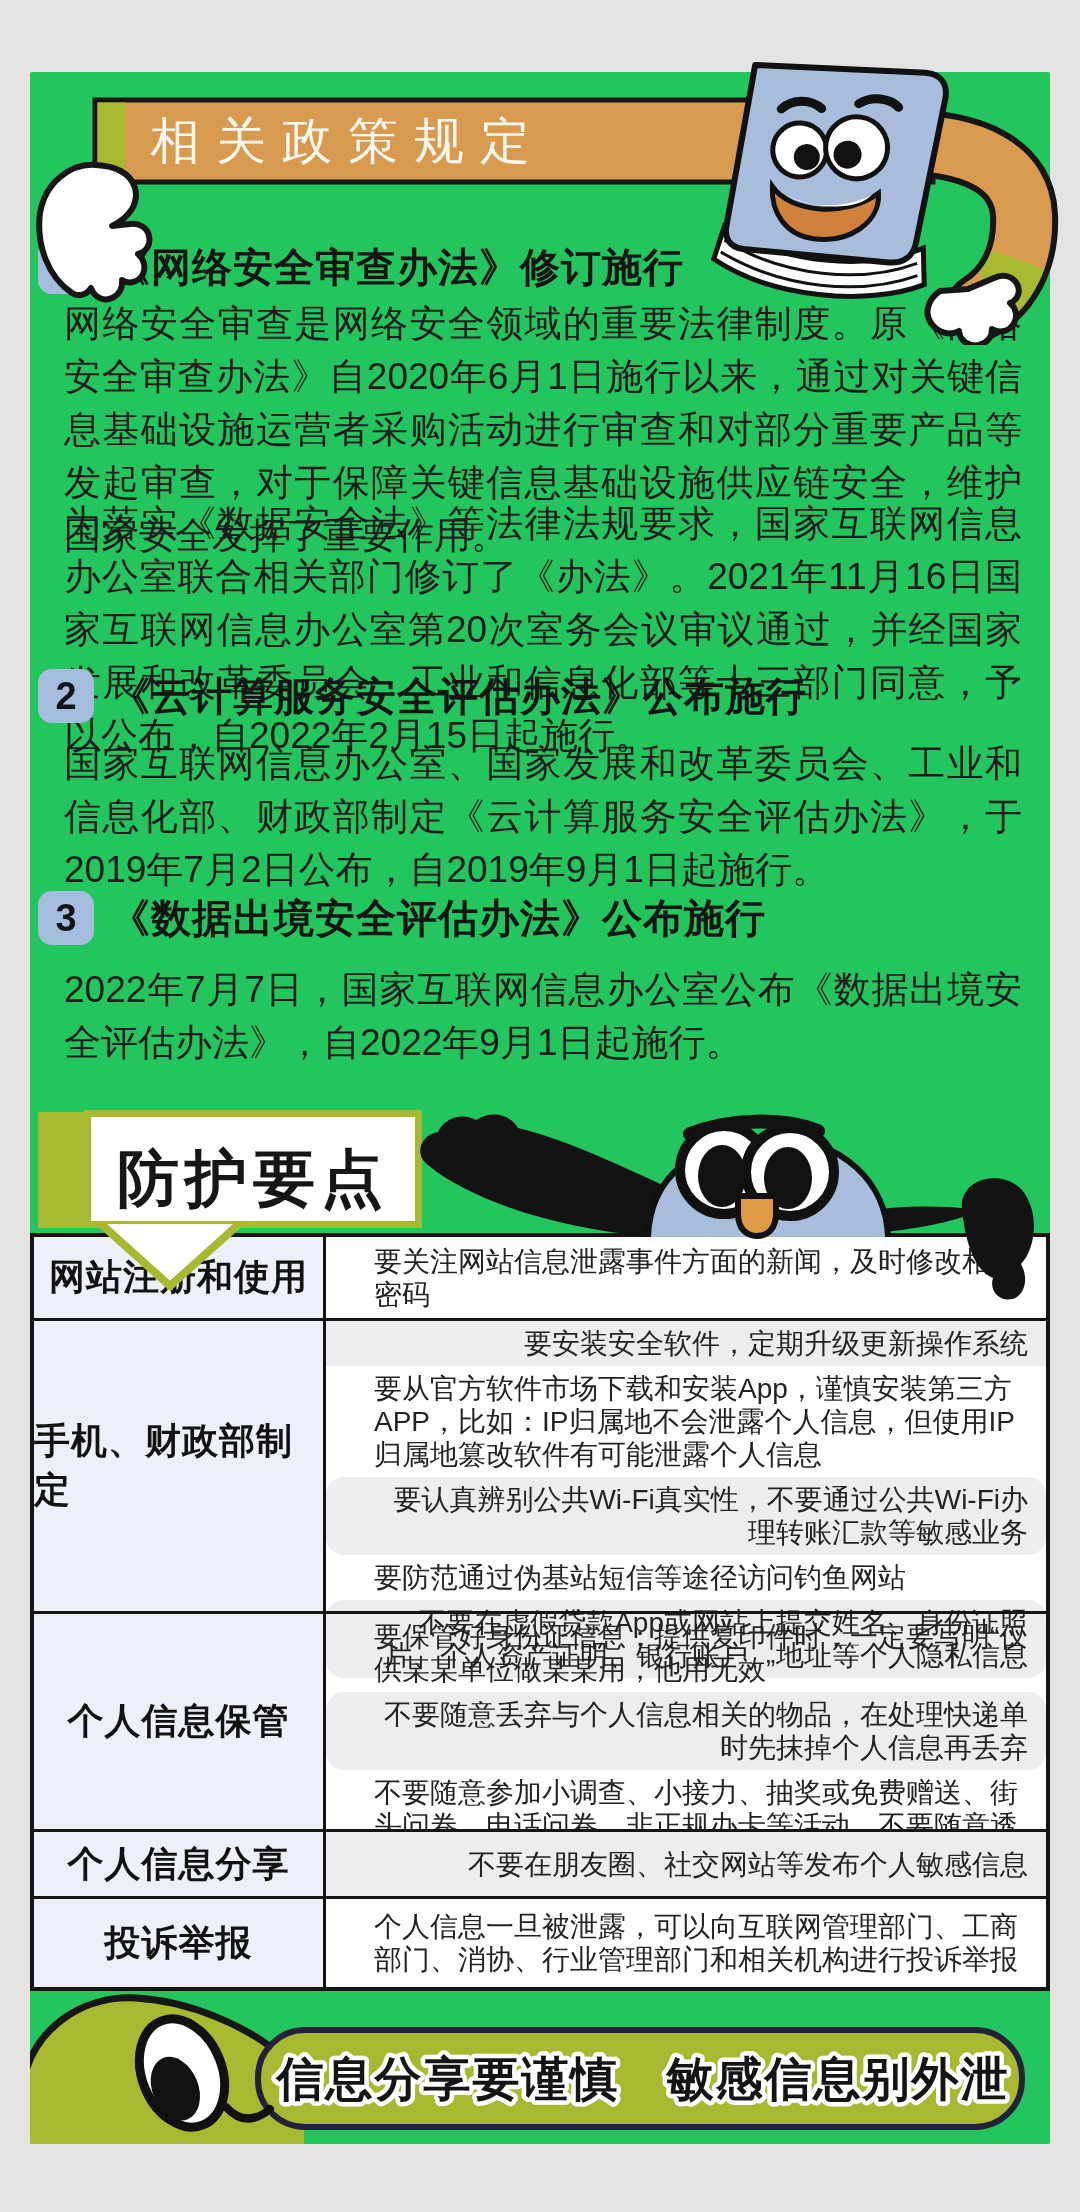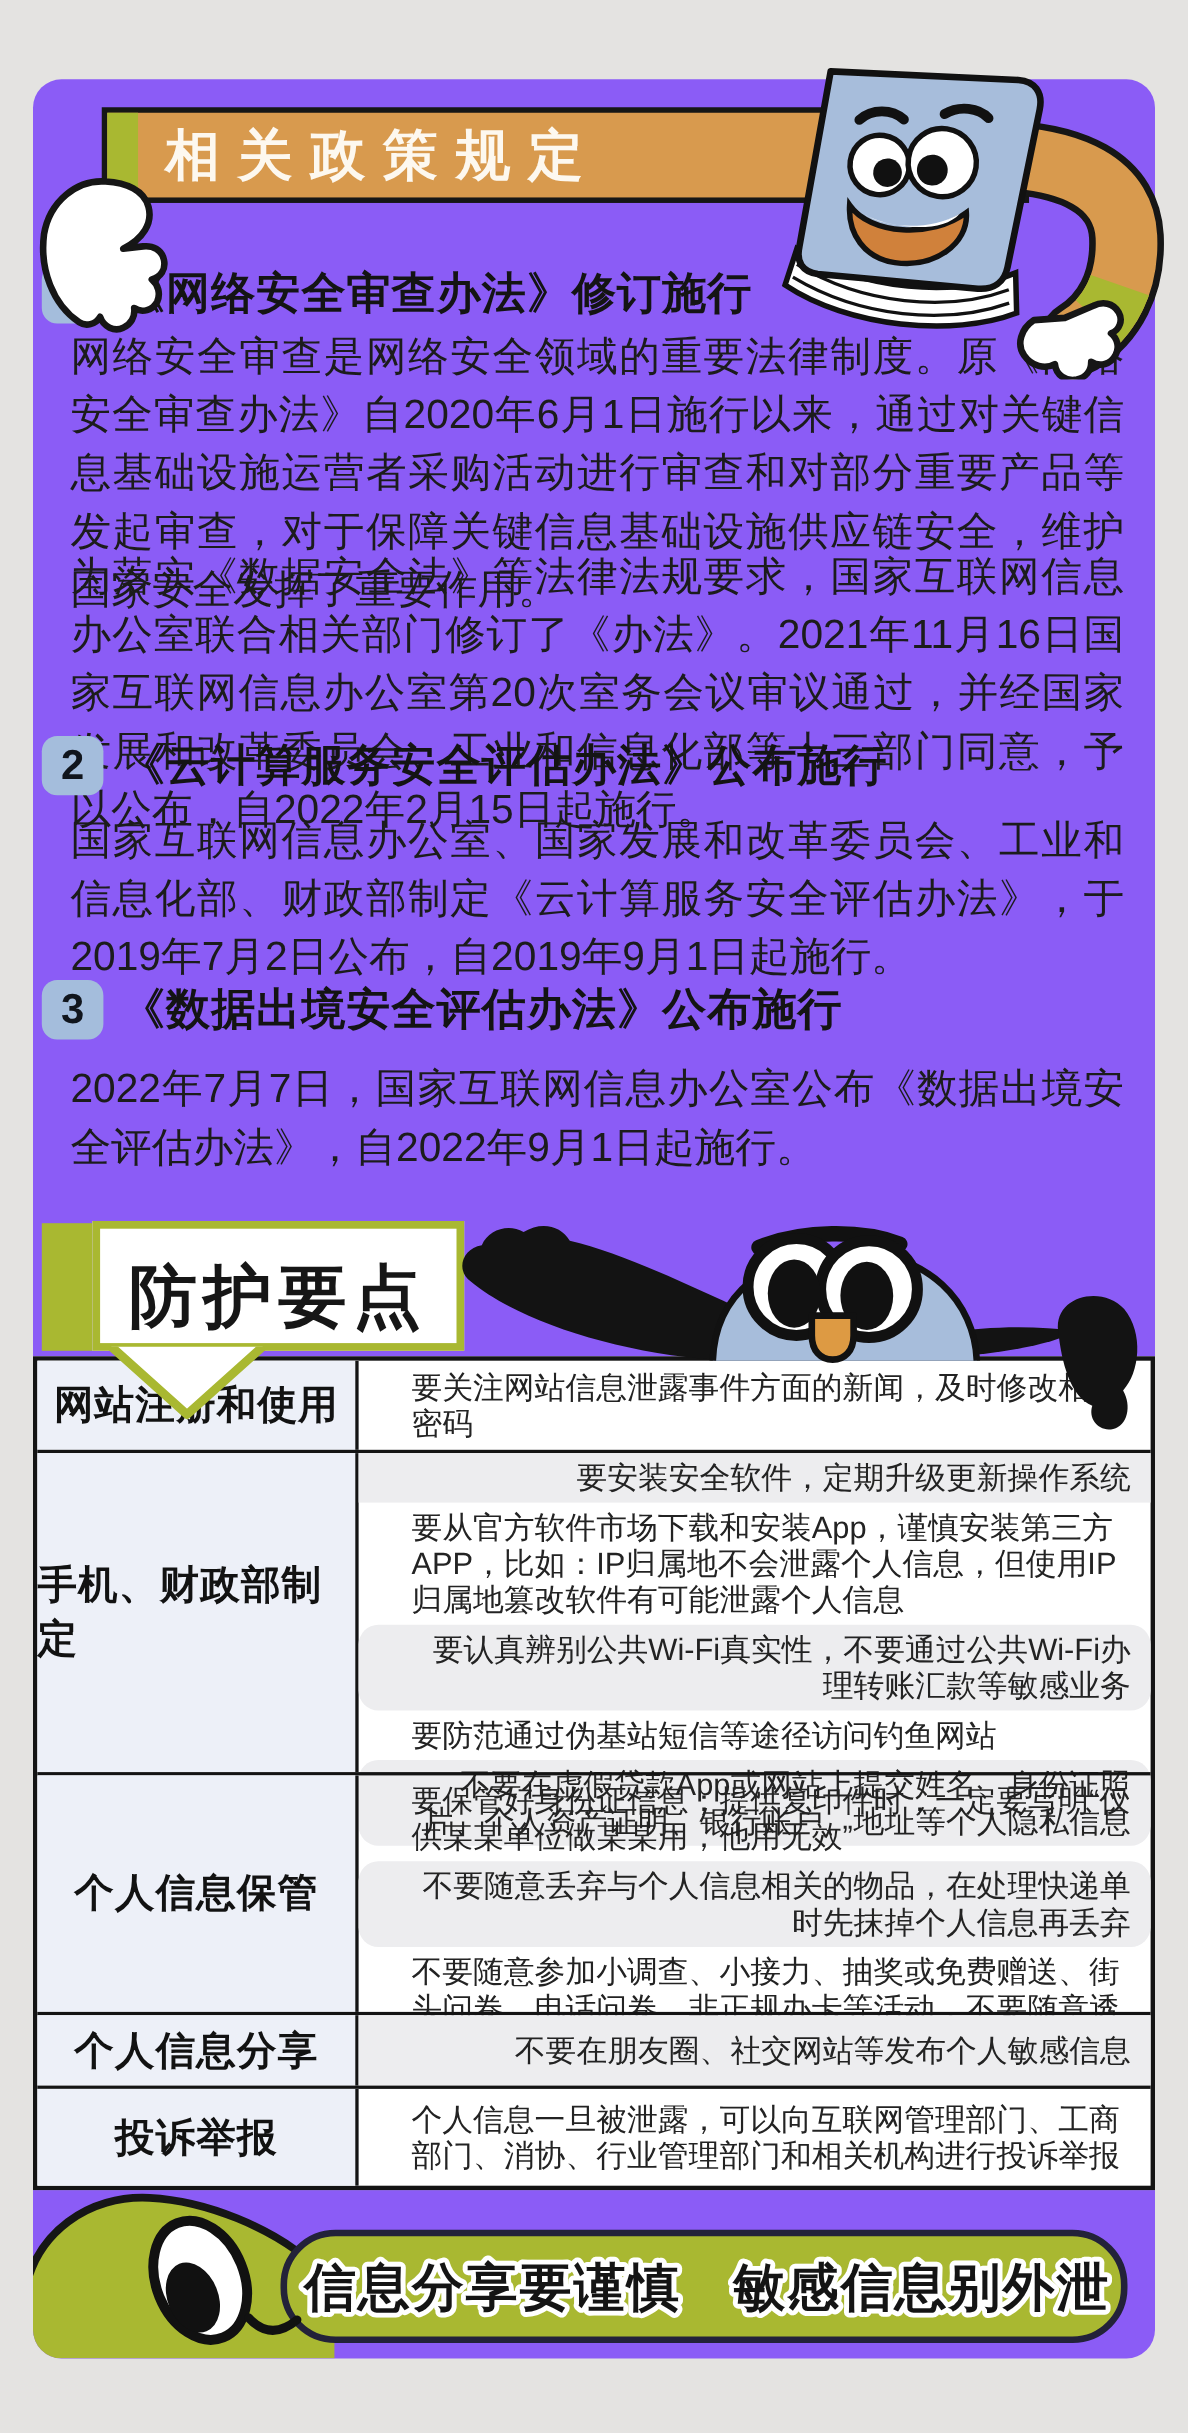--- a/index.html
+++ b/index.html
@@ -8,27 +8,27 @@
     background:#e4e3e1;
     font-family:"Liberation Sans","DejaVu Sans",sans-serif;
     color:#151515;overflow:hidden;
   }
   #page{position:absolute;inset:0;width:1080px;height:2212px;}
   .abs{position:absolute;}
 
   
   #card{
     left:30px;top:72px;width:1020px;height:2072px;
-    background:#8b5cf6;border-radius:26px;overflow:hidden;z-index:1;
+    background:#22c55e;border-radius:2px;overflow:hidden;z-index:1;
   }
 
   
   #banner-title{
     left:150px;top:109px;height:64px;line-height:64px;z-index:7;
-    font-size:50px;font-weight:700;letter-spacing:16px;color:#fdf8ef;
+    font-size:50px;font-weight:400;letter-spacing:16px;color:#fdf8ef;
   }
 
   
   .num-badge{
     width:56px;height:54px;background:#a4bddc;border-radius:14px;
     font-size:38px;font-weight:800;color:#10151d;
     display:flex;align-items:center;justify-content:center;z-index:2;
   }
   .sec-title{
     font-size:40px;font-weight:800;color:#141414;line-height:54px;z-index:2;

